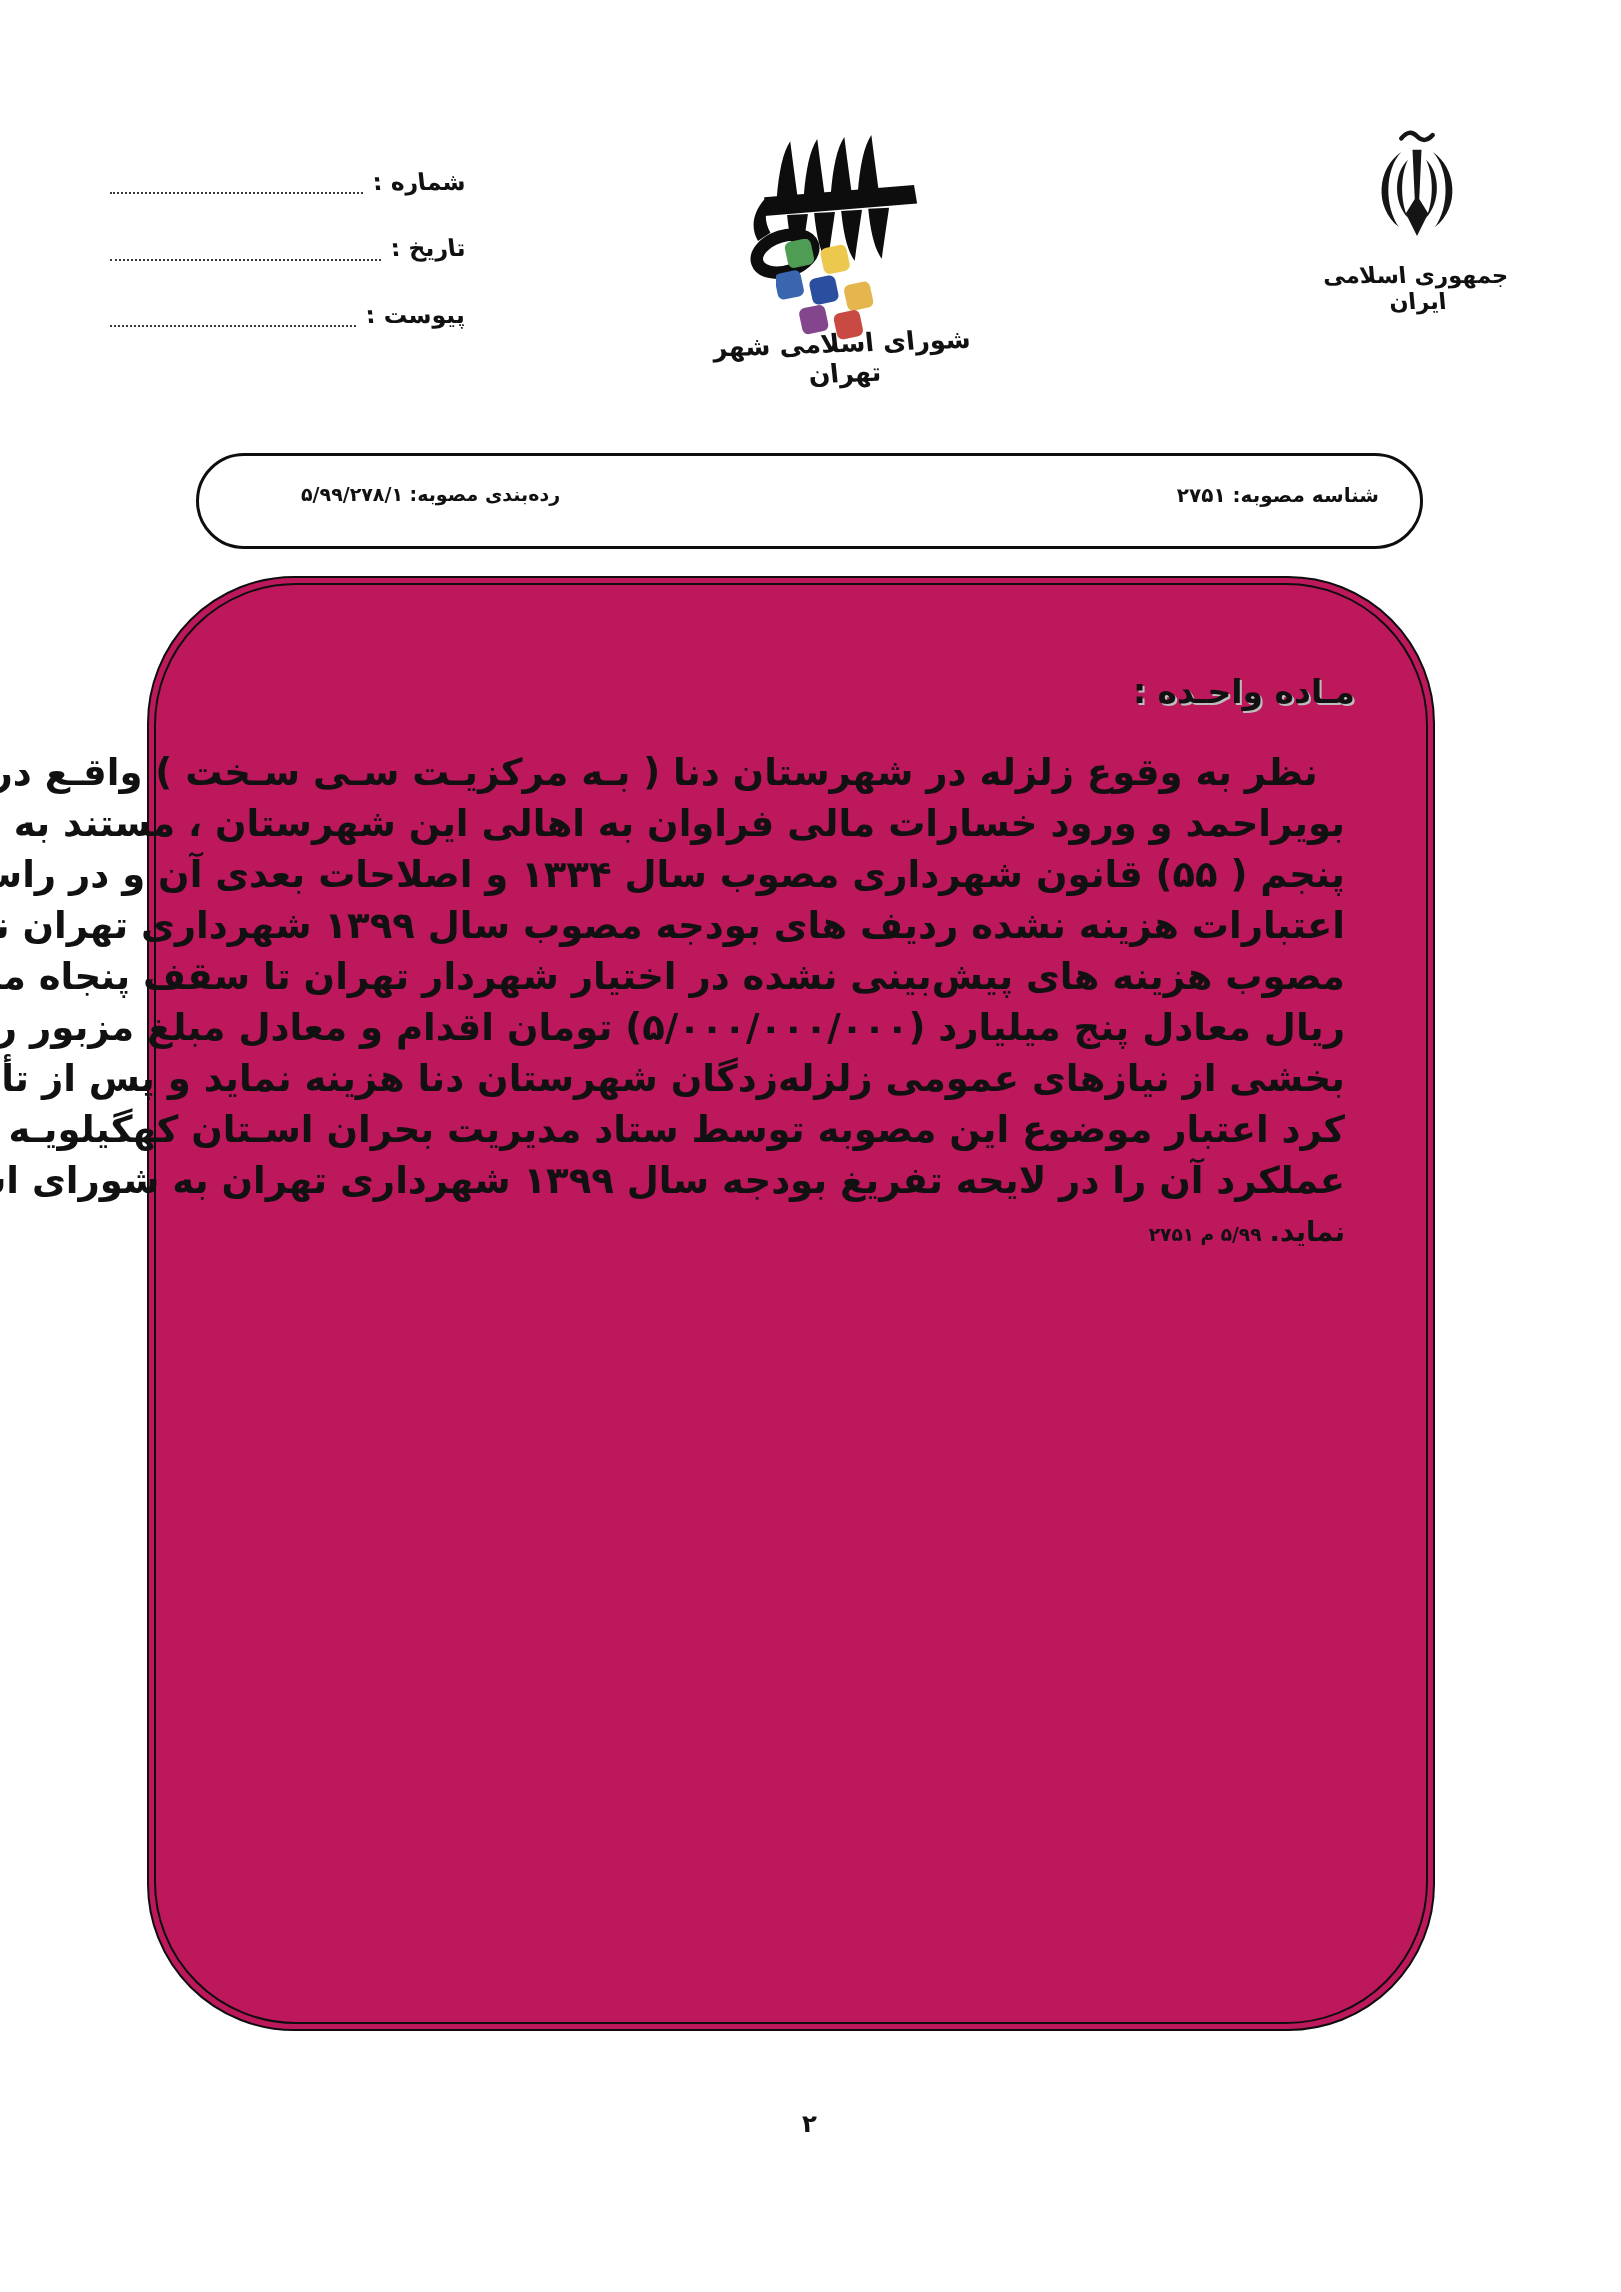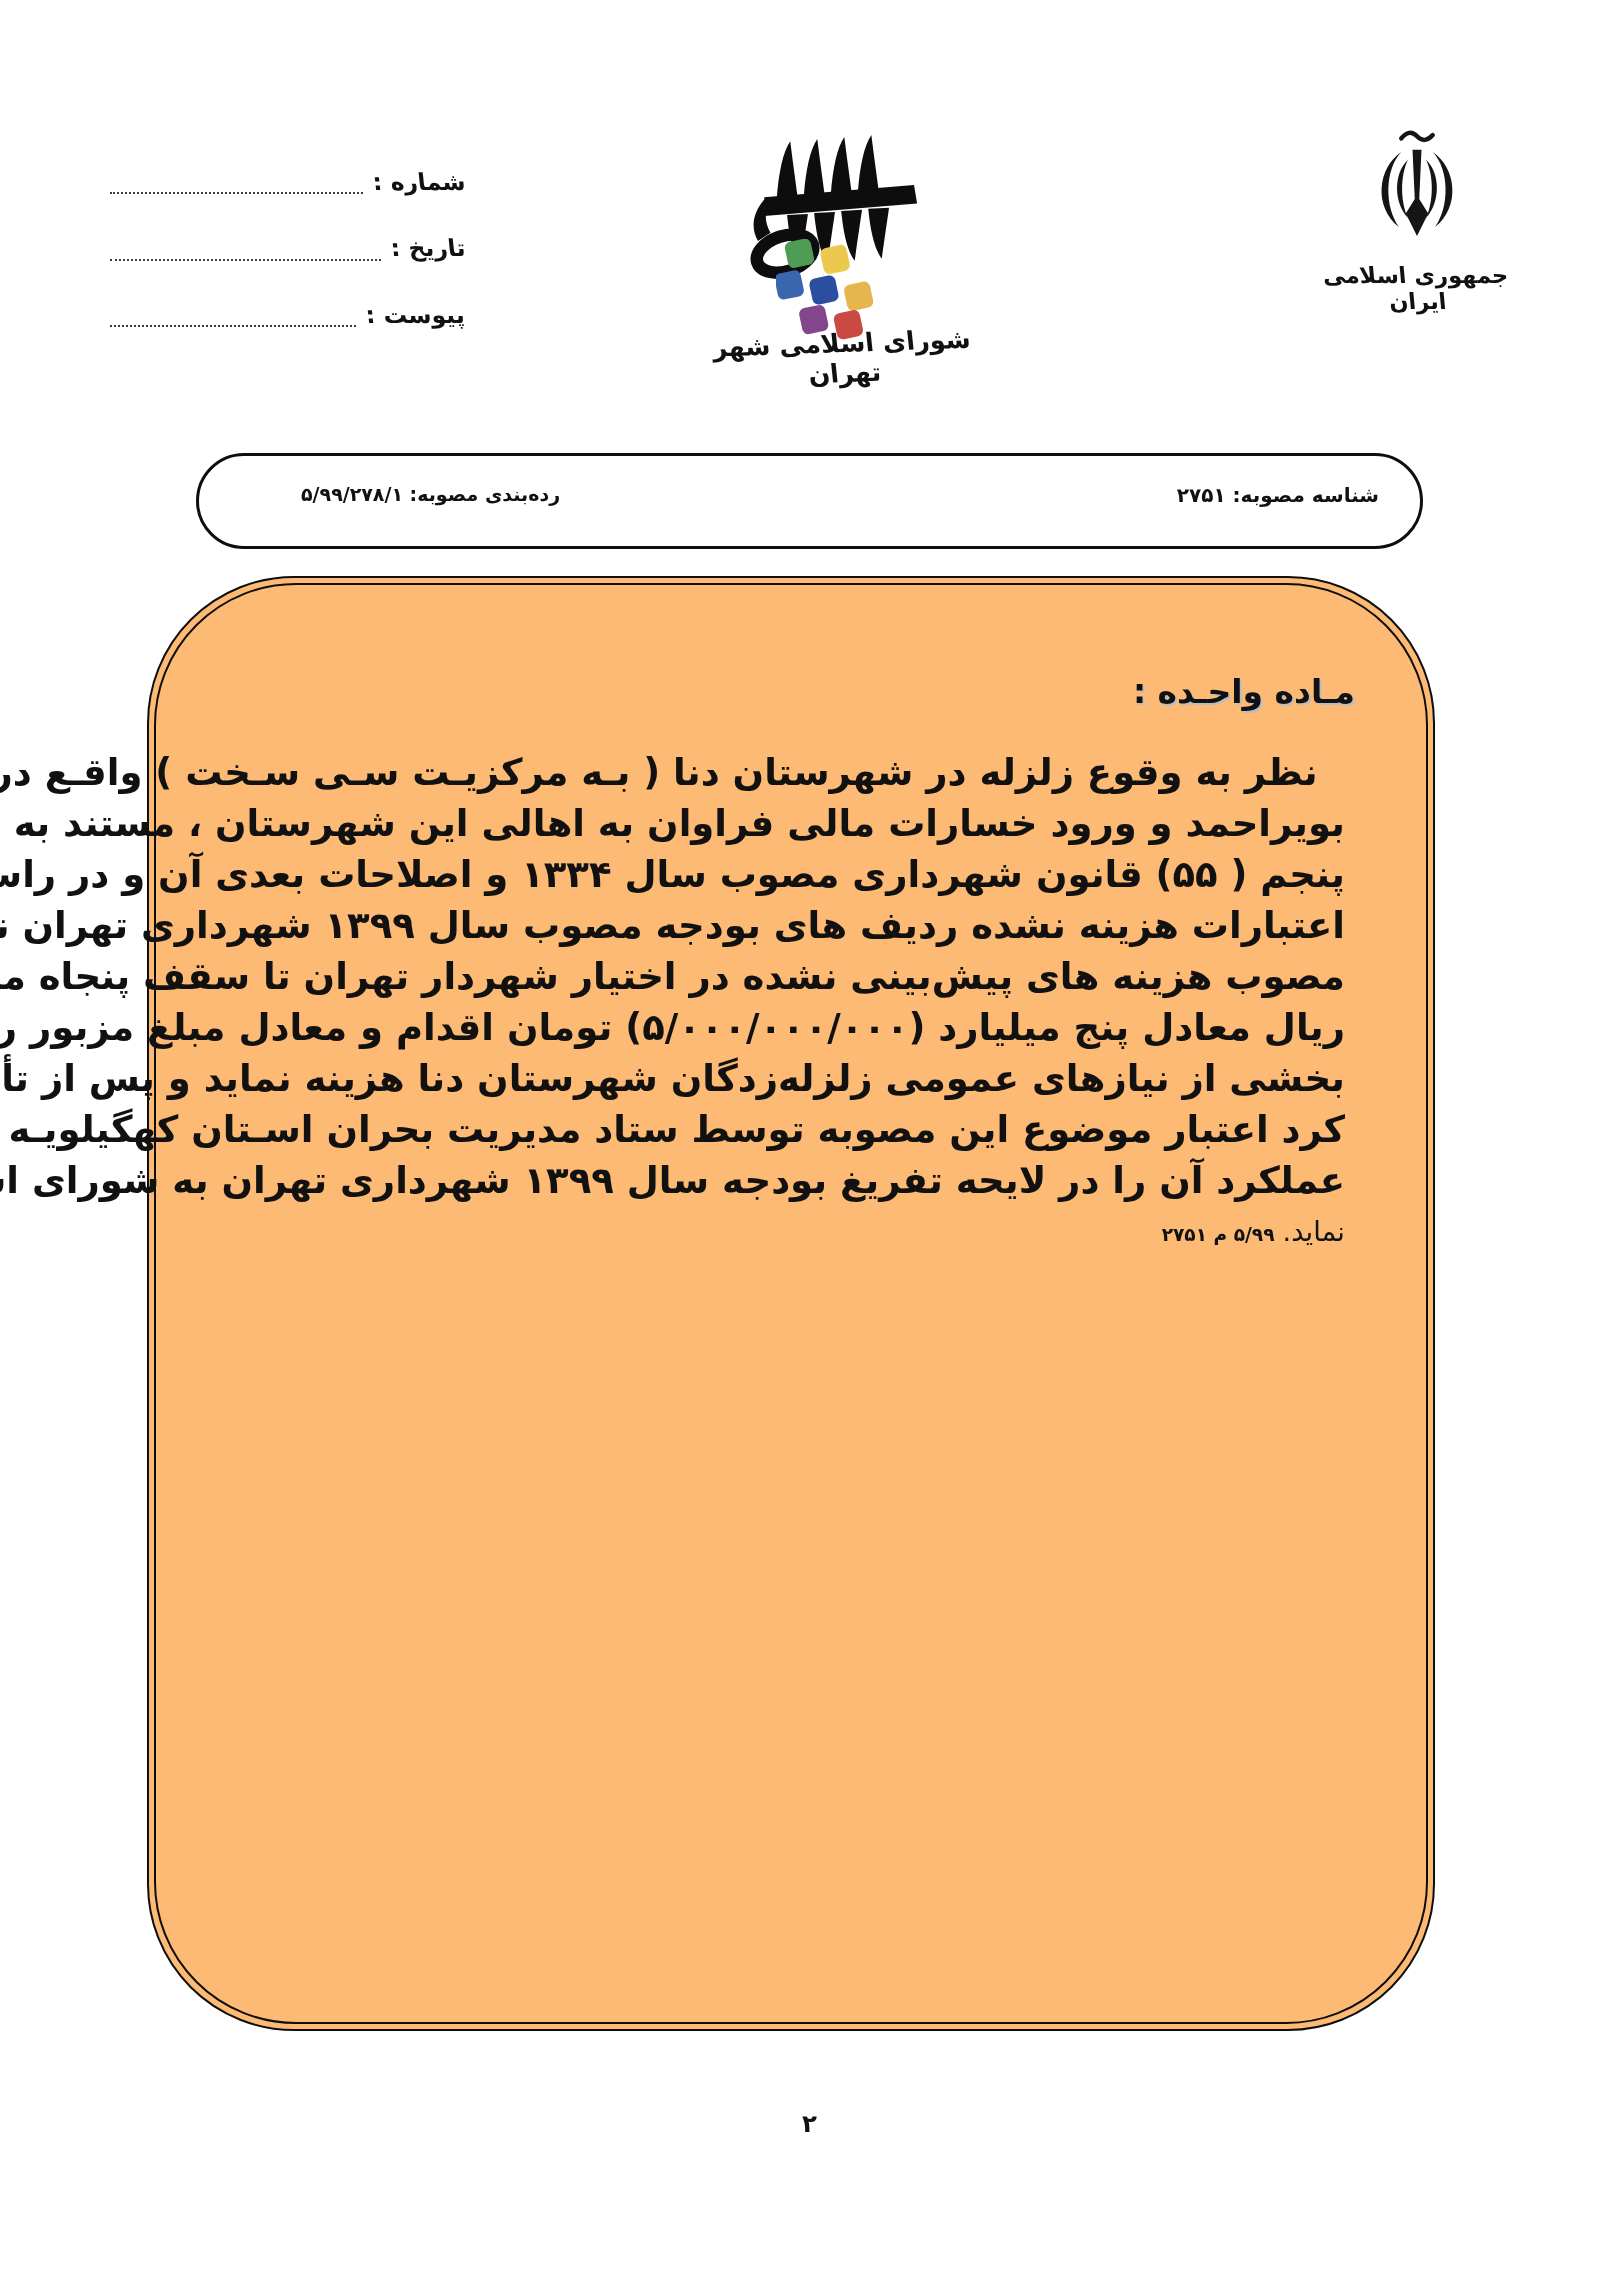--- a/index.html
+++ b/index.html
@@ -97,21 +97,21 @@
     white-space: nowrap;
   }
 
   
   .main-box {
     position: absolute;
     left: 147px; top: 576px;
     width: 1288px; height: 1455px;
     border: 2.9px solid #0e0e0e;
     border-radius: 147px;
-    background: #fdba74;
+    background: #be185d;
   }
   .main-box-inner {
     position: absolute;
     left: 4.9px; top: 4.9px; right: 4.9px; bottom: 4.9px;
     border: 2.9px solid #0e0e0e;
     border-radius: 142px;
   }
   .box-heading {
     position: absolute;
     right: 78px; top: 94px;
@@ -140,21 +140,21 @@
     overflow: visible;
   }
   .body-line.first { padding-right: 27.4px; }
   .closing-line {
     direction: rtl;
     display: flex;
     align-items: baseline;
     height: 51px;
     line-height: 51px;
   }
-  .closing-text { font-size: 27.4px; font-weight: normal; }
+  .closing-text { font-size: 27.4px; font-weight: bold; }
   .closing-ref { font-size: 18.6px; font-weight: bold; margin-right: 8px; }
 
   
   .page-number {
     position: absolute;
     left: 790px; top: 2109px;
     width: 39px;
     text-align: center;
     font-size: 24.5px;
     font-weight: bold;

